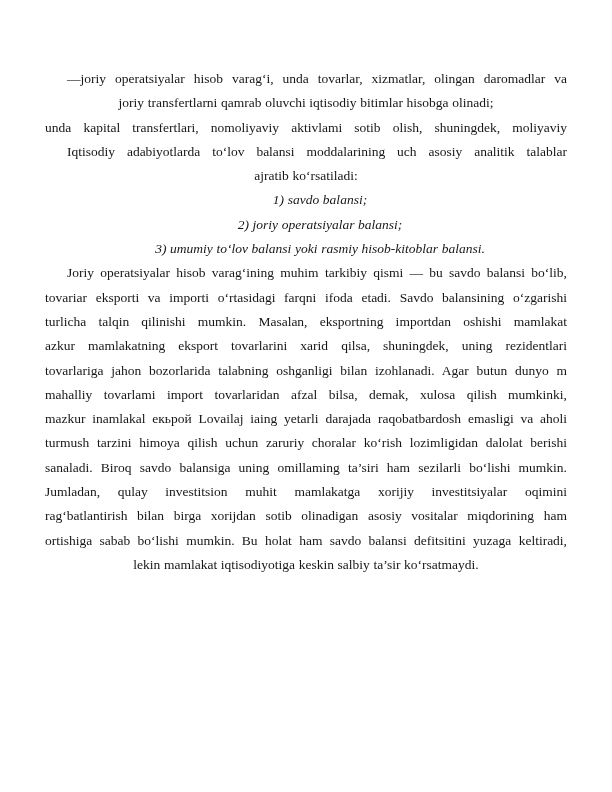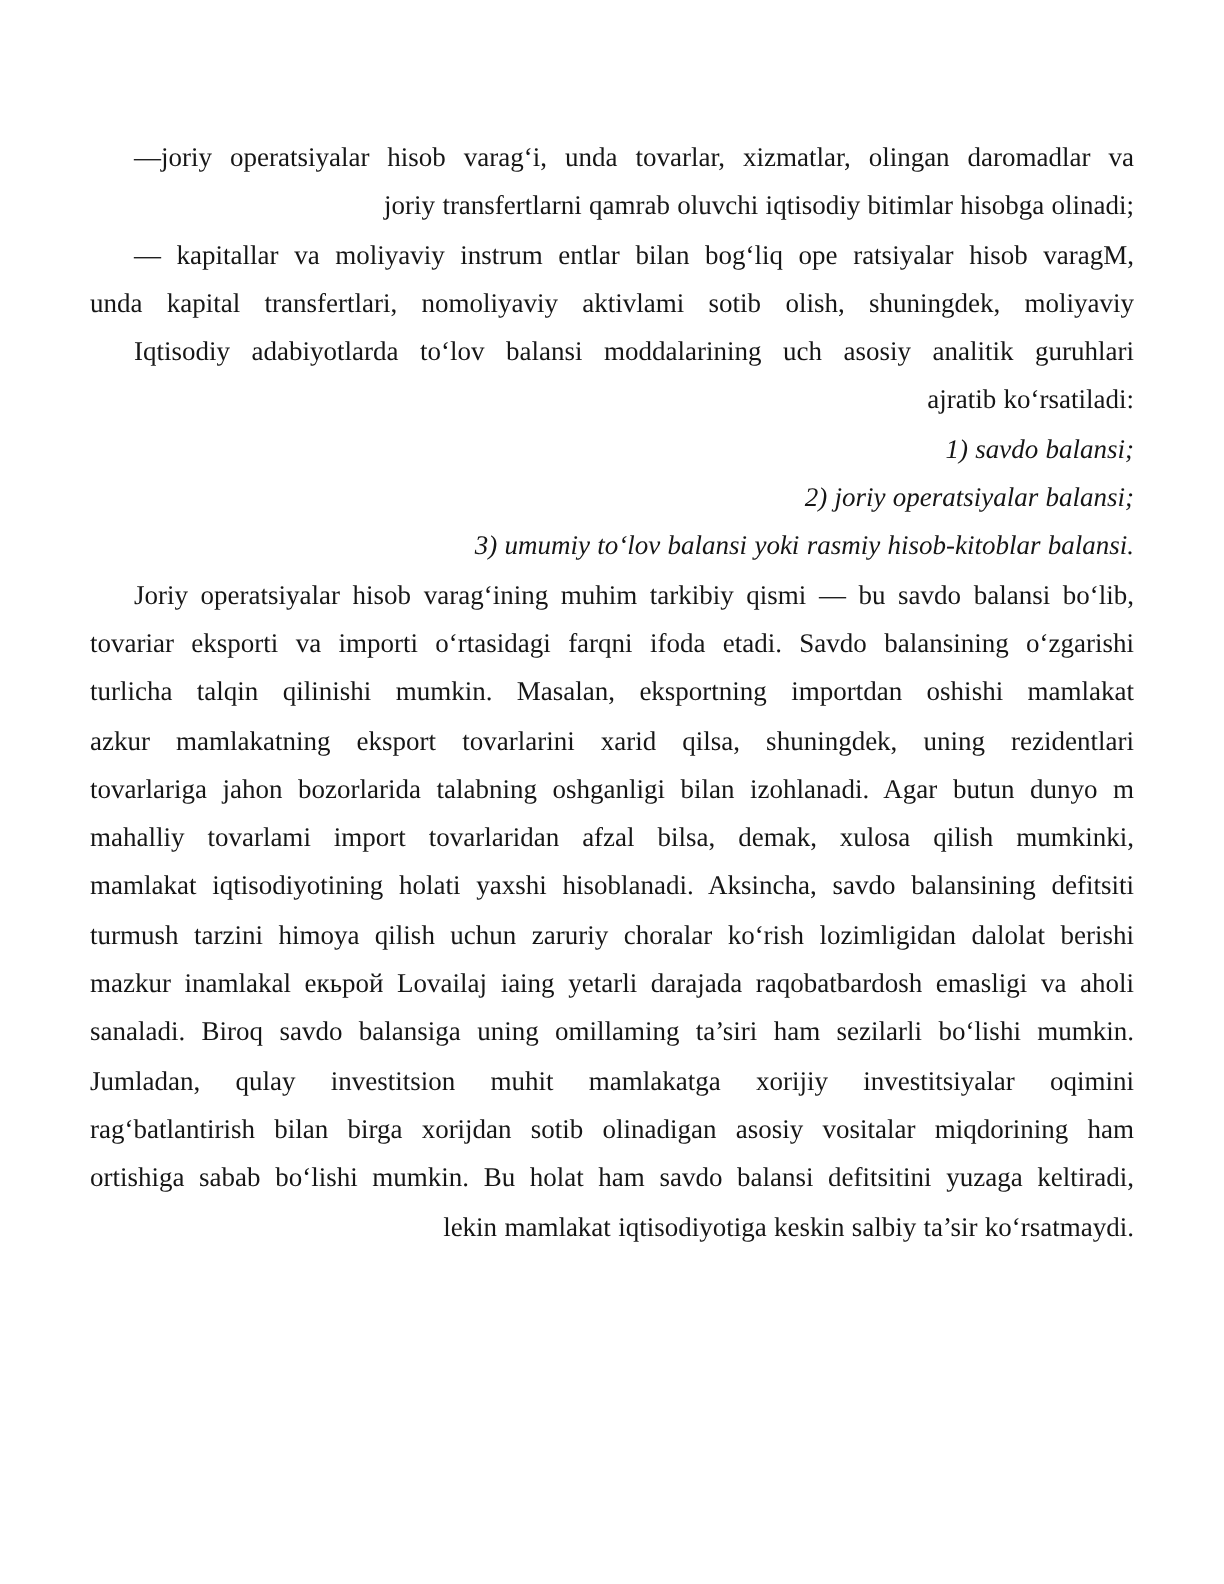--- a/index.html
+++ b/index.html
@@ -23,21 +23,21 @@
   .text-block {
     position: absolute;
     left: 45px;
     top: 67px;
     width: 522px;
   }
   .line {
     height: 24.3px;
     line-height: 24.3px;
     font-size: 13.5px;
-    text-align: right;
+    text-align: center;
     word-spacing: 0.02em;
   }
   .line.justify {
     text-align: justify;
     text-align-last: justify;
   }
   .line.indent {
     text-indent: 22px;
   }
   .line.list {
@@ -45,35 +45,33 @@
     font-style: italic;
   }
 </style>
 </head>
 <body>
 
 <div class="page">
   <div class="text-block" style="color: rgb(22, 22, 22);">
       <div class="line indent justify">—joriy operatsiyalar hisob varag‘i, unda tovarlar, xizmatlar, olingan daromadlar va</div>
       <div class="line">joriy transfertlarni qamrab oluvchi iqtisodiy bitimlar hisobga olinadi;</div>
-      <div class="line indent justify">— kapitallar va moliyaviy instrum entlar bilan bog‘liq ope ratsiyalar hisob varagM,</div>
       <div class="line justify">unda kapital transfertlari, nomoliyaviy aktivlami sotib olish, shuningdek, moliyaviy</div>
-      <div class="line indent justify">Iqtisodiy adabiyotlarda to‘lov balansi moddalarining uch asosiy analitik guruhlari</div>
+      <div class="line indent justify">Iqtisodiy adabiyotlarda to‘lov balansi moddalarining uch asosiy analitik talablar</div>
       <div class="line">ajratib ko‘rsatiladi:</div>
       <div class="line list">1) savdo balansi;</div>
       <div class="line list">2) joriy operatsiyalar balansi;</div>
       <div class="line list">3) umumiy to‘lov balansi yoki rasmiy hisob-kitoblar balansi.</div>
       <div class="line indent justify">Joriy operatsiyalar hisob varag‘ining muhim tarkibiy qismi — bu savdo balansi bo‘lib,</div>
       <div class="line justify">tovariar eksporti va importi o‘rtasidagi farqni ifoda etadi. Savdo balansining o‘zgarishi</div>
       <div class="line justify">turlicha talqin qilinishi mumkin. Masalan, eksportning importdan oshishi mamlakat</div>
       <div class="line justify">azkur mamlakatning eksport tovarlarini xarid qilsa, shuningdek, uning rezidentlari</div>
       <div class="line justify">tovarlariga jahon bozorlarida talabning oshganligi bilan izohlanadi. Agar butun dunyo m</div>
       <div class="line justify">mahalliy tovarlami import tovarlaridan afzal bilsa, demak, xulosa qilish mumkinki,</div>
-      <div class="line justify">mamlakat iqtisodiyotining holati yaxshi hisoblanadi. Aksincha, savdo balansining defitsiti</div>
+      <div class="line justify">mazkur inamlakal екьрой Lovailaj iaing yetarli darajada raqobatbardosh emasligi va aholi</div>
       <div class="line justify">turmush tarzini himoya qilish uchun zaruriy choralar ko‘rish lozimligidan dalolat berishi</div>
-      <div class="line justify">mazkur inamlakal екьрой Lovailaj iaing yetarli darajada raqobatbardosh emasligi va aholi</div>
       <div class="line justify">sanaladi. Biroq savdo balansiga uning omillaming ta’siri ham sezilarli bo‘lishi mumkin.</div>
       <div class="line justify">Jumladan, qulay investitsion muhit mamlakatga xorijiy investitsiyalar oqimini</div>
       <div class="line justify">rag‘batlantirish bilan birga xorijdan sotib olinadigan asosiy vositalar miqdorining ham</div>
       <div class="line justify">ortishiga sabab bo‘lishi mumkin. Bu holat ham savdo balansi defitsitini yuzaga keltiradi,</div>
       <div class="line">lekin mamlakat iqtisodiyotiga keskin salbiy ta’sir ko‘rsatmaydi.</div>
     </div>
 </div>
 
 </body></html>

